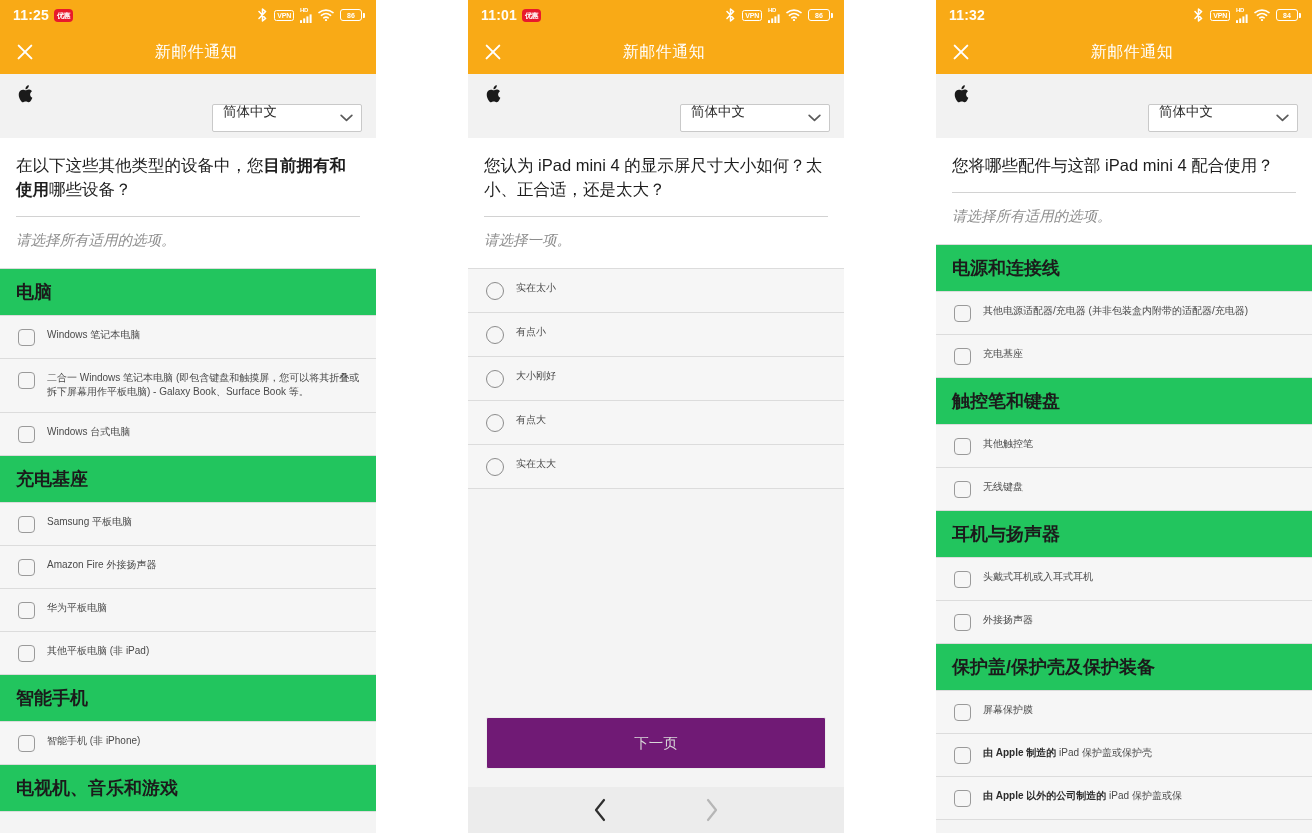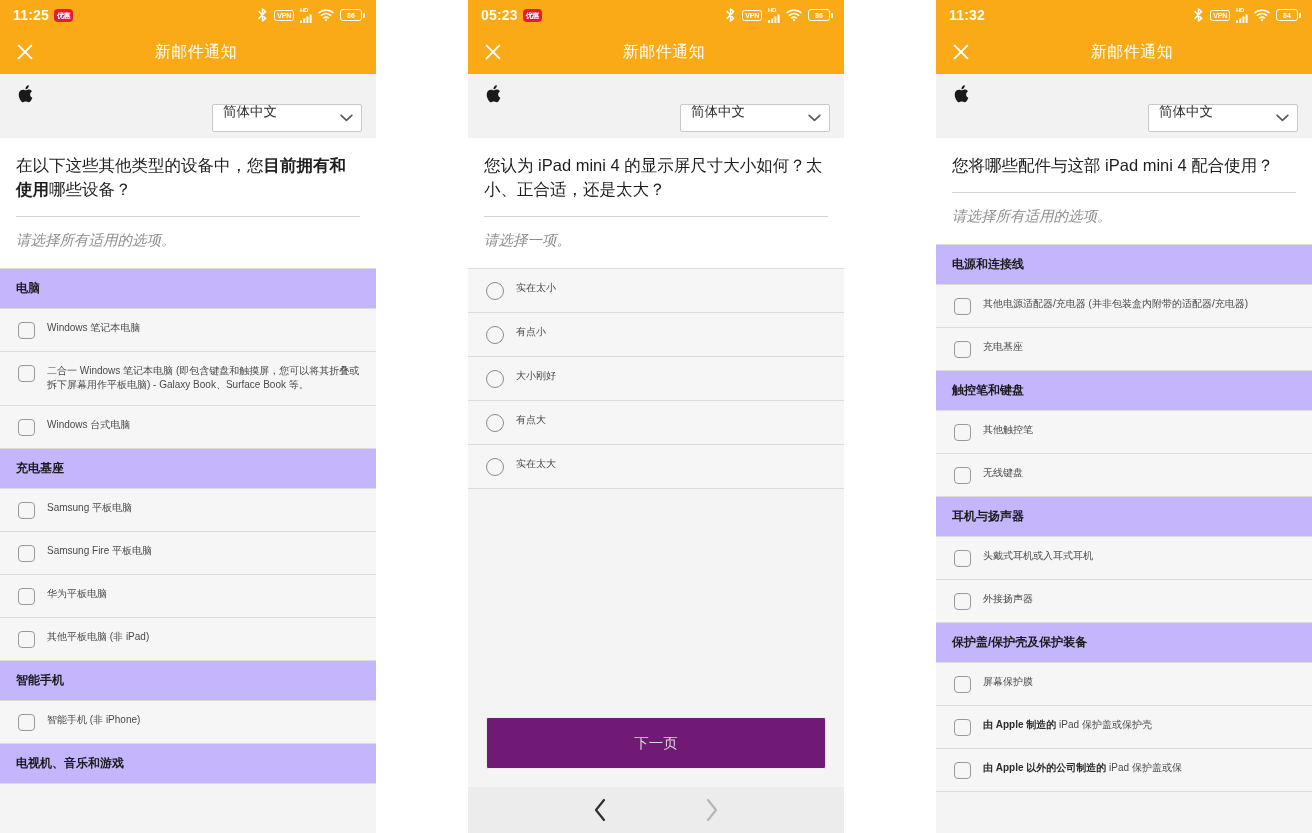--- a/index.html
+++ b/index.html
@@ -96,22 +96,22 @@
   .qtitle b { font-weight: 700; }
   .qdiv { height: 1px; background: #d2d2d2; }
   .qhint {
     font-size: 14.5px; color: #8d8d8d; font-style: italic;
     padding: 14px 0 18px 0; line-height:1.3;
   }
 
   
   .optlist { background: #f4f4f4; border-top: 1px solid #dcdcdc; }
   .grouphdr {
-    background: #c4b5fd; border-bottom: 1px solid #dcdcdc;
-    padding: 11px 16px; font-size: 12px; font-weight: 700; color: #1b1b1b;
+    background: #22c55e; border-bottom: 1px solid #dcdcdc;
+    padding: 11px 16px; font-size: 18px; font-weight: 700; color: #1b1b1b;
   }
   .opt {
     background: #f6f6f6; border-bottom: 1px solid #dcdcdc;
     display: flex; align-items: flex-start; gap: 12px;
     padding: 12px 16px 12px 18px; cursor: pointer; min-height: 43px;
   }
   .cbox {
     width: 17px; height: 17px; border: 1.4px solid #9a9a9a;
     border-radius: 4px; background: #f6f6f6; flex: 0 0 17px; margin-top: 1px;
   }
@@ -209,21 +209,21 @@
             <span class="cbox"></span>
             <span class="opt-label"><span>Windows 台式电脑</span></span>
           </div>
           <div class="grouphdr">充电基座</div>
           <div class="opt">
             <span class="cbox"></span>
             <span class="opt-label"><span>Samsung 平板电脑</span></span>
           </div>
           <div class="opt">
             <span class="cbox"></span>
-            <span class="opt-label"><span>Samsung Fire 平板电脑</span></span>
+            <span class="opt-label"><span>Amazon Fire 外接扬声器</span></span>
           </div>
           <div class="opt">
             <span class="cbox"></span>
             <span class="opt-label"><span>华为平板电脑</span></span>
           </div>
           <div class="opt">
             <span class="cbox"></span>
             <span class="opt-label"><span>其他平板电脑 (非 iPad)</span></span>
           </div>
           <div class="grouphdr">智能手机</div>
@@ -232,21 +232,21 @@
             <span class="opt-label"><span>智能手机 (非 iPhone)</span></span>
           </div>
           <div class="grouphdr">电视机、音乐和游戏</div>
         </div>
       </div>
     </div>
   <div class="gap"></div>
   <div id="panel-1" class="phone">
       <div class="statusbar">
         <div class="sb-left">
-          <span class="sb-time">05:23</span>
+          <span class="sb-time">11:01</span>
           <span class="sb-badge">优惠</span>
         </div>
         <div class="sb-right">
           <span class="sb-ico">
             <svg width="11" height="14" viewBox="0 0 11 14">
               <path d="M2 3.6 8.6 10.4 5.5 13V1l3.1 2.6L2 10.4" fill="none" stroke="#fff" stroke-width="1.5" stroke-linejoin="round" stroke-linecap="round"></path>
             </svg>
           </span>
           <span class="vpn-box">VPN</span>
           <span class="hd-sig">

